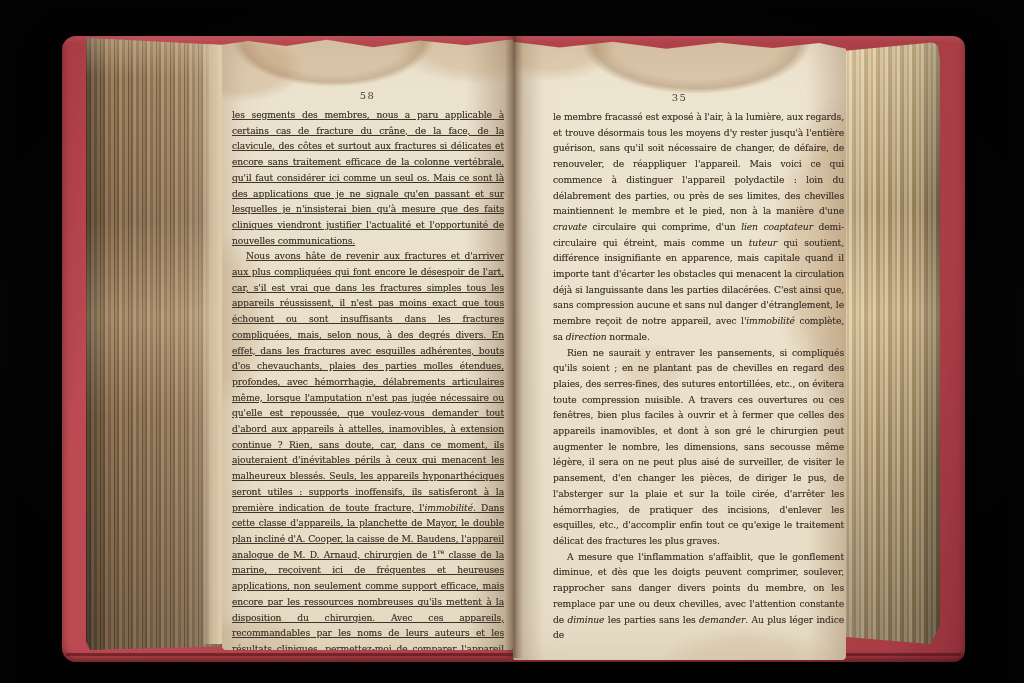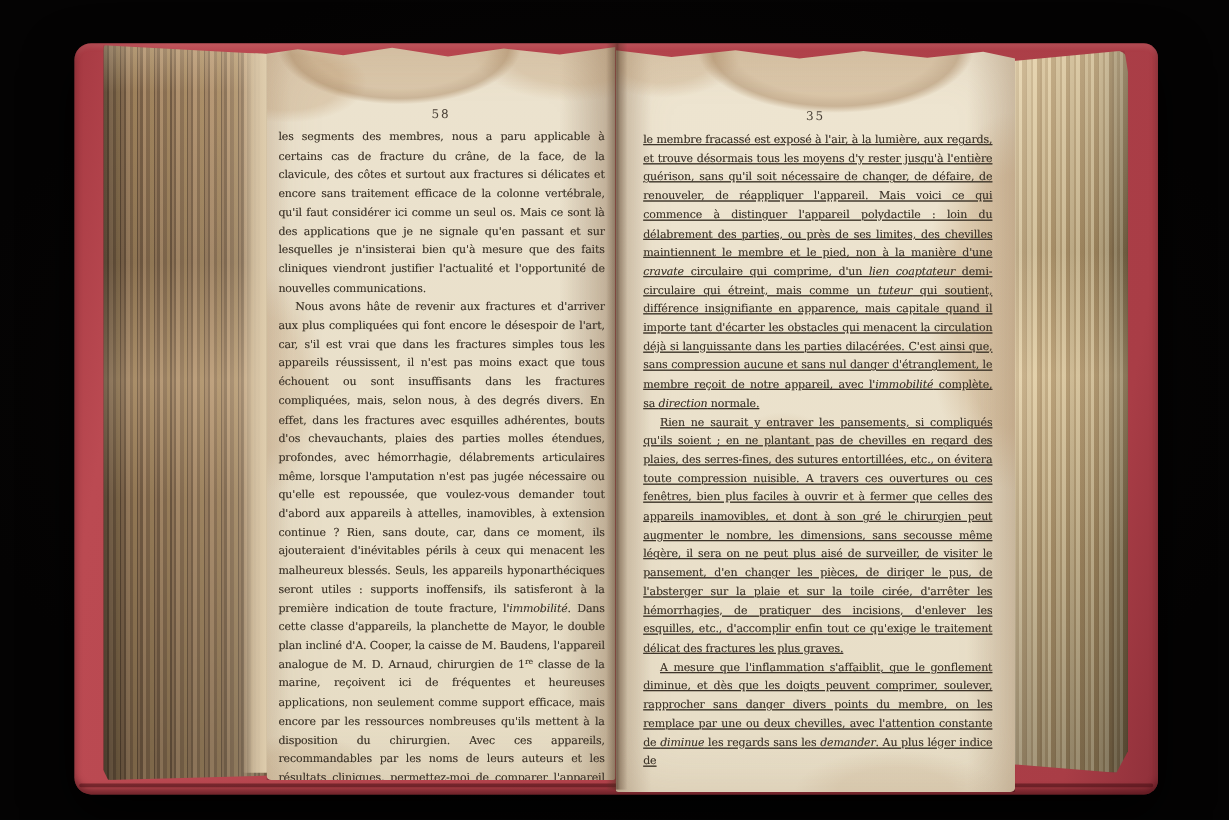--- a/index.html
+++ b/index.html
@@ -101,22 +101,22 @@
   }
   .page-text {
     position: absolute; top: 69px;
     font-size: 9.2px;
     line-height: 15.7px;
     text-align: justify;
     letter-spacing: -0.12px;
     color: #3e352a;
     text-shadow: 0 0 0.4px rgba(62,53,42,0.5);
   }
-  .page-left .page-text { left: 10px; width: 272px; }
-  .page-right .page-text { left: 23px; width: 291px; text-decoration: underline; }
+  .page-left .page-text { left: 10px; width: 272px; text-decoration: underline; }
+  .page-right .page-text { left: 40px; width: 291px; }
 
   .page-text p { margin: 0; text-indent: 0; }
   .page-text p.indent { text-indent: 14px; }
   .page-text em { font-style: italic; }
   .page-text sup { font-size: 6.5px; vertical-align: super; line-height: 0; }
 </style>
 </head>
 <body>
 
 <div class="scene">
@@ -131,19 +131,19 @@
           <p class=""><span>les segments des membres, nous a paru applicable à certains cas de fracture du crâne, de la face, de la clavicule, des côtes et surtout aux fractures si délicates et encore sans traitement efficace de la colonne vertébrale, qu'il faut considérer ici comme un seul os. Mais ce sont là des applications que je ne signale qu'en passant et sur lesquelles je n'insisterai bien qu'à mesure que des faits cliniques viendront justifier l'actualité et l'opportunité de nouvelles communications.</span></p>
           <p class="indent"><span>Nous avons hâte de revenir aux fractures et d'arriver aux plus compliquées qui font encore le désespoir de l'art, car, s'il est vrai que dans les fractures simples tous les appareils réussissent, il n'est pas moins exact que tous échouent ou sont insuffisants dans les fractures compliquées, mais, selon nous, à des degrés divers. En effet, dans les fractures avec esquilles adhérentes, bouts d'os chevauchants, plaies des parties molles étendues, profondes, avec hémorrhagie, délabrements articulaires même, lorsque l'amputation n'est pas jugée nécessaire ou qu'elle est repoussée, que voulez-vous demander tout d'abord aux appareils à attelles, inamovibles, à extension continue ? Rien, sans doute, car, dans ce moment, ils ajouteraient d'inévitables périls à ceux qui menacent les malheureux blessés. Seuls, les appareils hyponarthéciques seront utiles : supports inoffensifs, ils satisferont à la première indication de toute fracture, l'</span><em>immobilité</em><span>. Dans cette classe d'appareils, la planchette de Mayor, le double plan incliné d'A. Cooper, la caisse de M. Baudens, l'appareil analogue de M. D. Arnaud, chirurgien de 1</span><sup>re</sup><span> classe de la marine, reçoivent ici de fréquentes et heureuses applications, non seulement comme support efficace, mais encore par les ressources nombreuses qu'ils mettent à la disposition du chirurgien. Avec ces appareils, recommandables par les noms de leurs auteurs et les résultats cliniques, permettez-moi de comparer l'appareil polydactile à chevilles mobiles.</span></p>
         </div>
     </div>
 
     <div class="page page-right">
       <div class="page-number">35</div>
       <div class="page-text" id="right-text">
           <p class=""><span>le membre fracassé est exposé à l'air, à la lumière, aux regards, et trouve désormais tous les moyens d'y rester jusqu'à l'entière guérison, sans qu'il soit nécessaire de changer, de défaire, de renouveler, de réappliquer l'appareil. Mais voici ce qui commence à distinguer l'appareil polydactile : loin du délabrement des parties, ou près de ses limites, des chevilles maintiennent le membre et le pied, non à la manière d'une </span><em>cravate</em><span> circulaire qui comprime, d'un </span><em>lien coaptateur</em><span> demi-circulaire qui étreint, mais comme un </span><em>tuteur</em><span> qui soutient, différence insignifiante en apparence, mais capitale quand il importe tant d'écarter les obstacles qui menacent la circulation déjà si languissante dans les parties dilacérées. C'est ainsi que, sans compression aucune et sans nul danger d'étranglement, le membre reçoit de notre appareil, avec l'</span><em>immobilité</em><span> complète, sa </span><em>direction</em><span> normale.</span></p>
           <p class="indent"><span>Rien ne saurait y entraver les pansements, si compliqués qu'ils soient ; en ne plantant pas de chevilles en regard des plaies, des serres-fines, des sutures entortillées, etc., on évitera toute compression nuisible. A travers ces ouvertures ou ces fenêtres, bien plus faciles à ouvrir et à fermer que celles des appareils inamovibles, et dont à son gré le chirurgien peut augmenter le nombre, les dimensions, sans secousse même légère, il sera on ne peut plus aisé de surveiller, de visiter le pansement, d'en changer les pièces, de diriger le pus, de l'absterger sur la plaie et sur la toile cirée, d'arrêter les hémorrhagies, de pratiquer des incisions, d'enlever les esquilles, etc., d'accomplir enfin tout ce qu'exige le traitement délicat des fractures les plus graves.</span></p>
-          <p class="indent"><span>A mesure que l'inflammation s'affaiblit, que le gonflement diminue, et dès que les doigts peuvent comprimer, soulever, rapprocher sans danger divers points du membre, on les remplace par une ou deux chevilles, avec l'attention constante de </span><em>diminue</em><span> les regards sans les </span><em>demander</em><span>. Au plus léger indice de</span></p>
+          <p class="indent"><span>A mesure que l'inflammation s'affaiblit, que le gonflement diminue, et dès que les doigts peuvent comprimer, soulever, rapprocher sans danger divers points du membre, on les remplace par une ou deux chevilles, avec l'attention constante de </span><em>diminue</em><span> les parties sans les </span><em>demander</em><span>. Au plus léger indice de</span></p>
         </div>
     </div>
 
     <div class="gutter"></div>
   </div>
 </div>
 
 </body></html>

